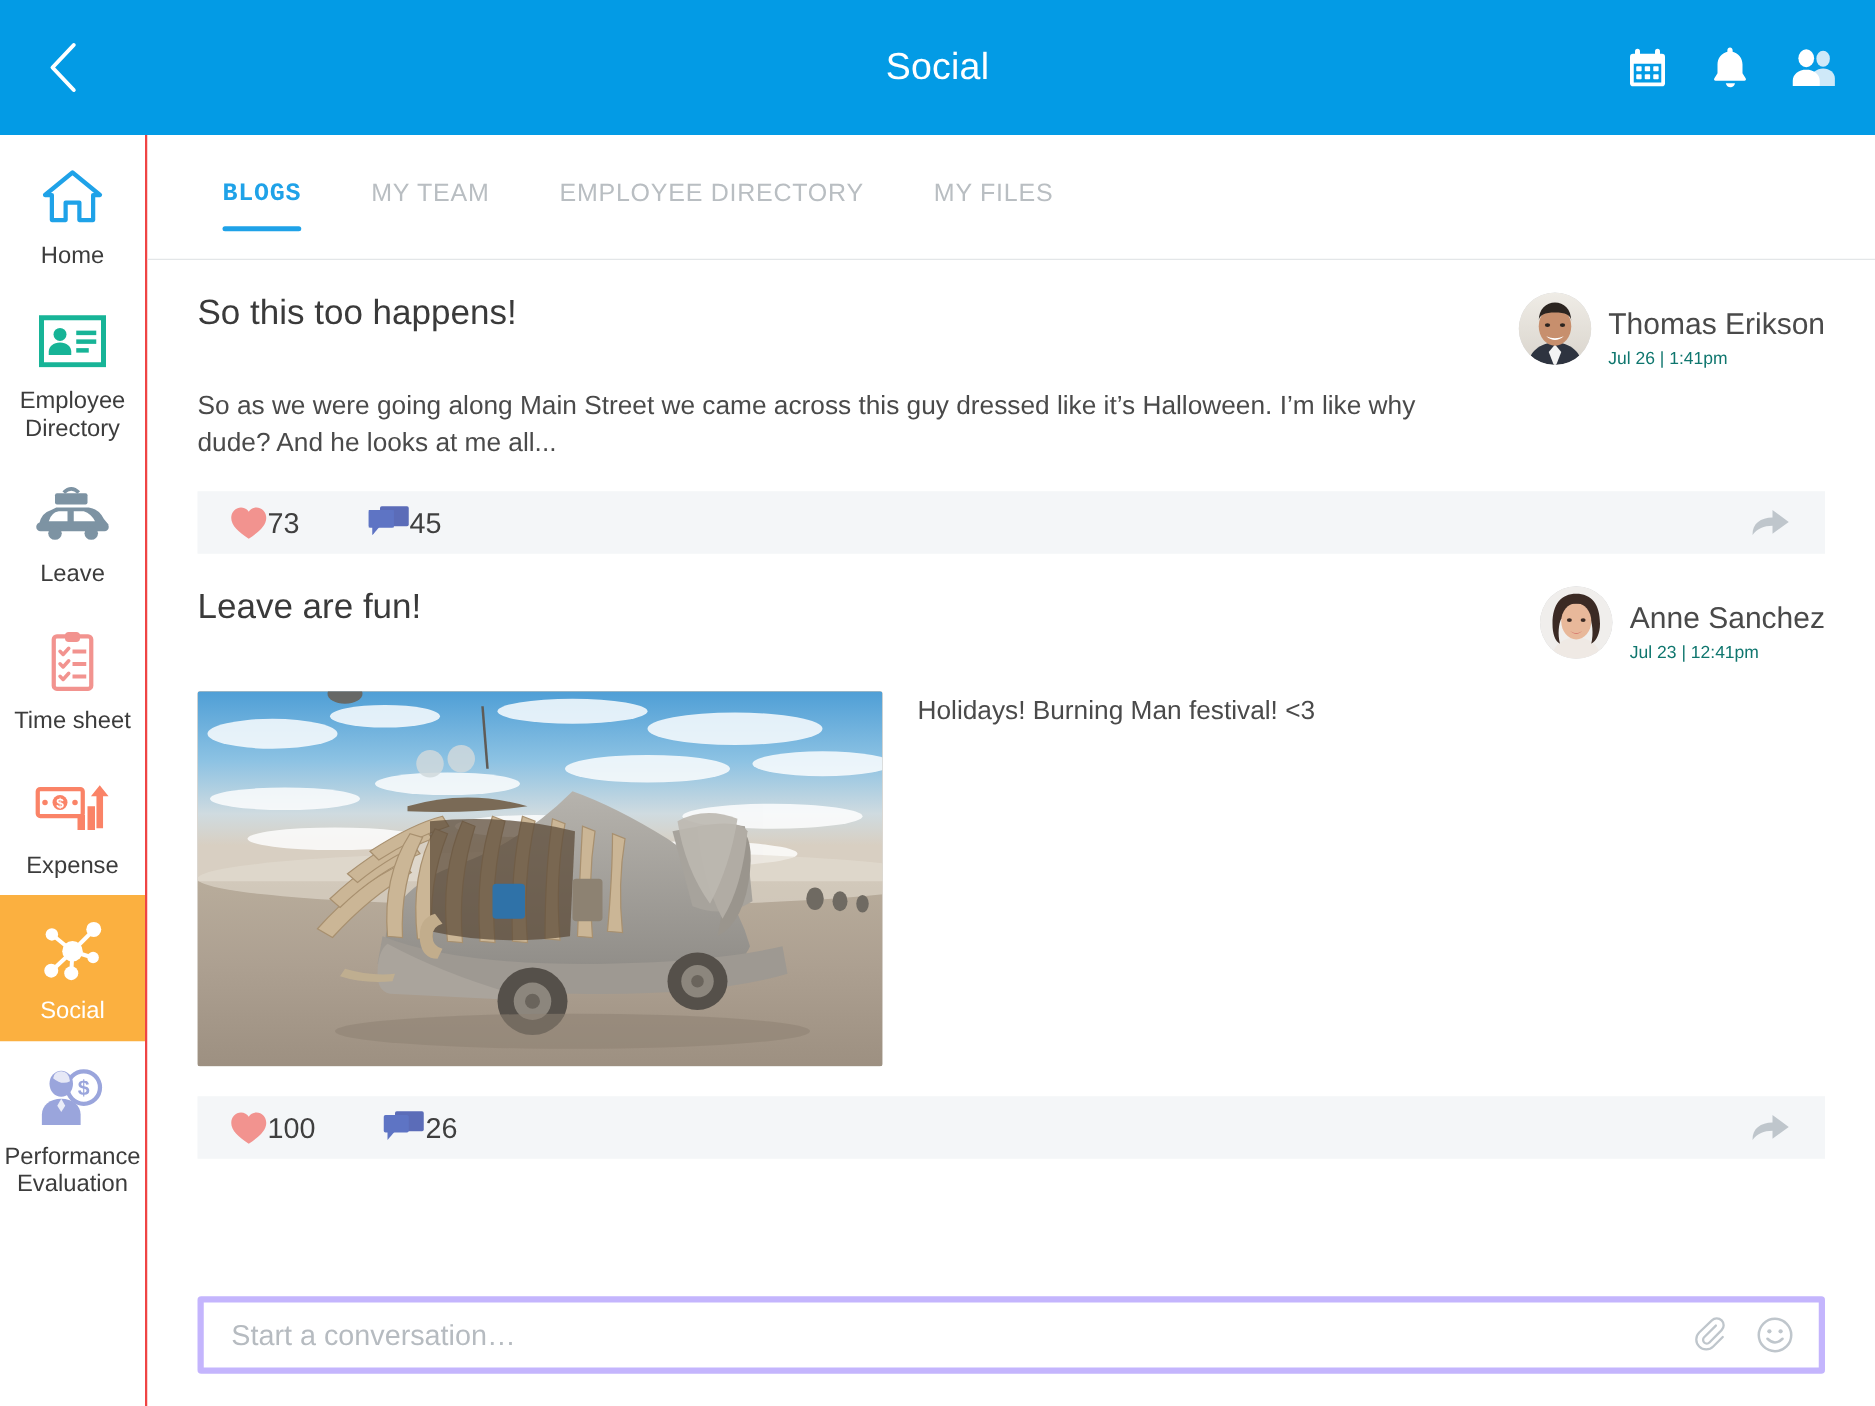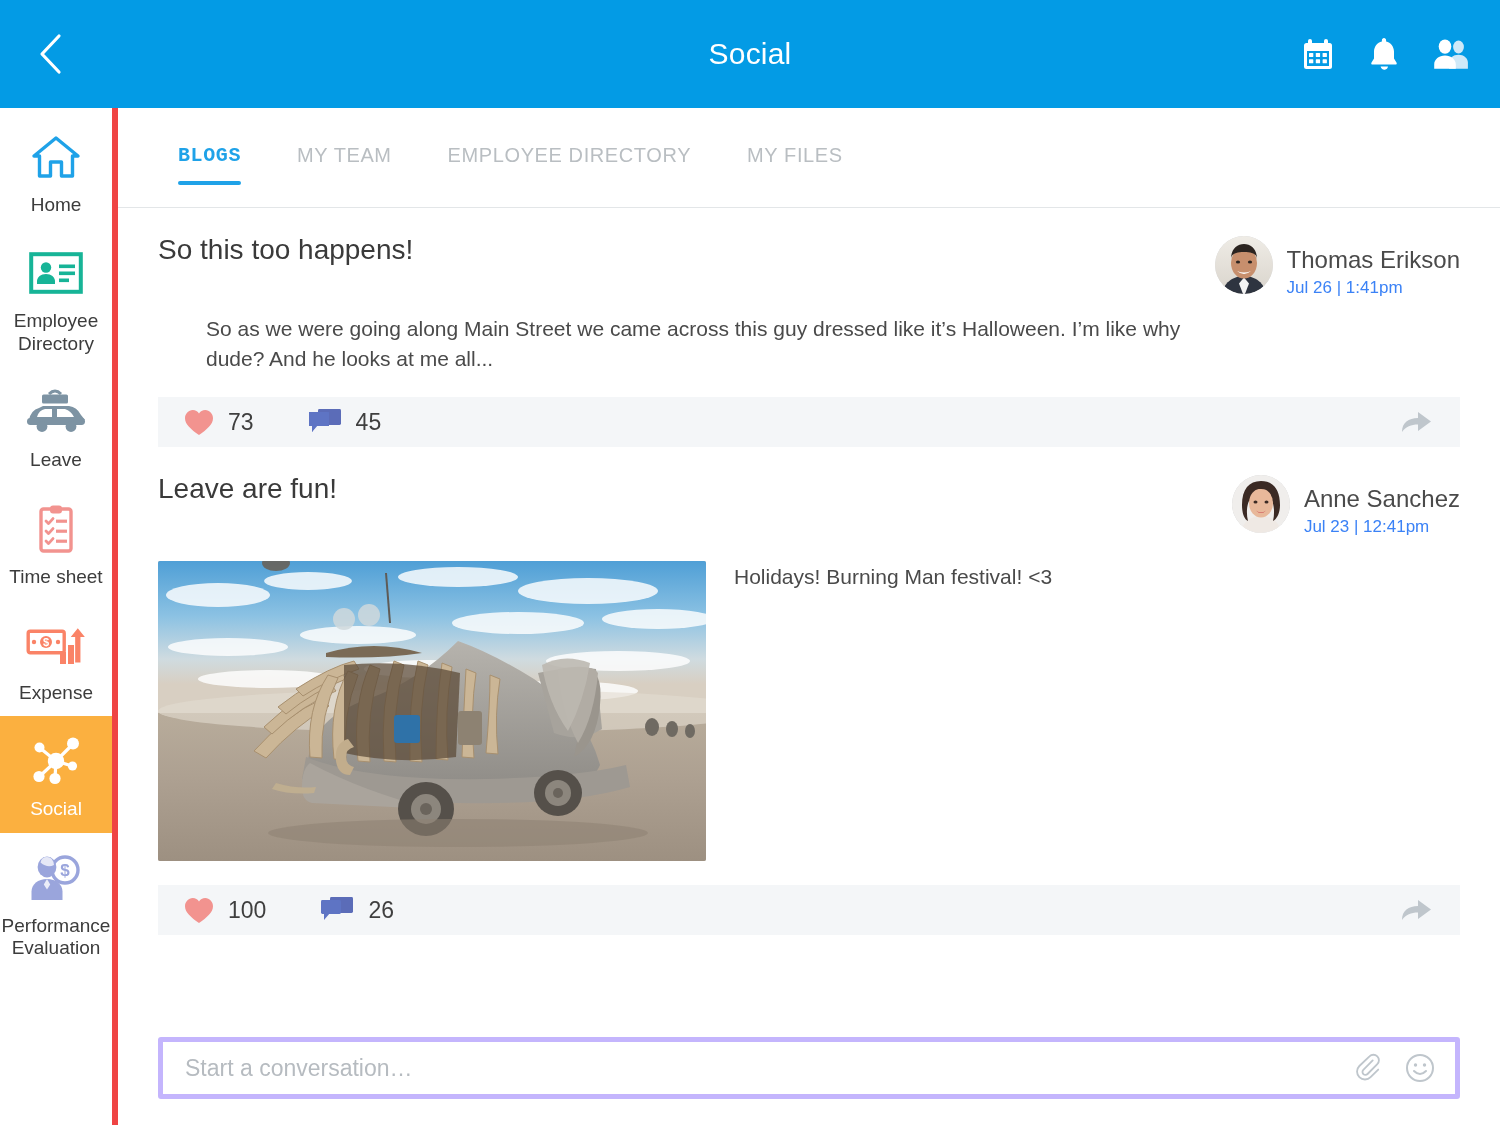--- a/index.html
+++ b/index.html
@@ -30,21 +30,21 @@
     padding-right: 30px; z-index: 2;
   }
   .topbar-actions .ic { width: 40px; height: 40px; display: flex; align-items: center; justify-content: center; cursor: pointer; }
 
   
   .body { flex: 1; display: flex; min-height: 0; }
 
   
   .sidebar {
     width: 118px; flex: 0 0 118px; background: #ffffff;
-    border-right: 6px solid #ef4444;
+    border-right: 2px solid #ef4444;
     display: flex; flex-direction: column; align-items: stretch;
     padding-top: 4px;
   }
   .nav-item {
     display: flex; flex-direction: column; align-items: center; justify-content: flex-start;
     padding: 16px 4px 12px 4px; cursor: pointer; text-decoration: none;
   }
   .nav-item .nav-icon { height: 58px; display: flex; align-items: center; justify-content: center; }
   .nav-item .nav-label {
     margin-top: 8px; font-size: 19px; color: #3c3c3c; text-align: center; line-height: 1.18;
@@ -79,36 +79,36 @@
   .author {
     display: flex; align-items: center; gap: 14px; flex: 0 0 auto; padding-left: 20px;
   }
   .avatar {
     width: 58px; height: 58px; border-radius: 50%; overflow: hidden; flex: 0 0 58px;
     background: #d8d8d8;
   }
   .avatar svg { display: block; }
   .author-meta { display: flex; flex-direction: column; margin-top: 16px; }
   .author-name { font-size: 24px; color: #4a4a4a; line-height: 1.2; }
-  .author-date { font-size: 17px; color: #3b82f6; line-height: 1.35; margin-top: 2px; }
-
-  .post-body { font-size: 21px; color: #4a4a4a; line-height: 1.42; margin-top: 14px; max-width: 1000px; margin-left: 48px; }
+  .author-date { font-size: 14px; color: #0f766e; line-height: 1.35; margin-top: 2px; }
+
+  .post-body { font-size: 21px; color: #4a4a4a; line-height: 1.42; margin-top: 14px; max-width: 1000px; }
 
   .post-media-row { display: flex; gap: 28px; margin-top: 22px; align-items: flex-start; }
   .post-photo {
     width: 548px; height: 300px; flex: 0 0 548px; border-radius: 2px; overflow: hidden;
     position: relative; background: #b9b2a6;
   }
   .post-caption { font-size: 21px; color: #4a4a4a; padding-top: 4px; }
 
   .engagement {
     margin-top: 24px; height: 50px; background: #f4f6f8;
     display: flex; align-items: center; padding: 0 26px; gap: 0;
   }
-  .eng-group { display: flex; align-items: center; gap: 14px; margin-right: 54px; cursor: pointer; }
+  .eng-group { display: flex; align-items: center; margin-right: 54px; cursor: pointer; }
   .eng-count { font-size: 23px; color: #3f3f3f; }
   .share-btn { margin-left: auto; display: flex; align-items: center; cursor: pointer; }
 
   
   .composer-wrap { padding: 0 40px 26px 40px; }
   .composer {
     height: 62px; border: 5px solid #c4b5fd; border-radius: 3px; background: #fff;
     display: flex; align-items: center; padding: 0 20px 0 22px;
   }
   .composer-input {

